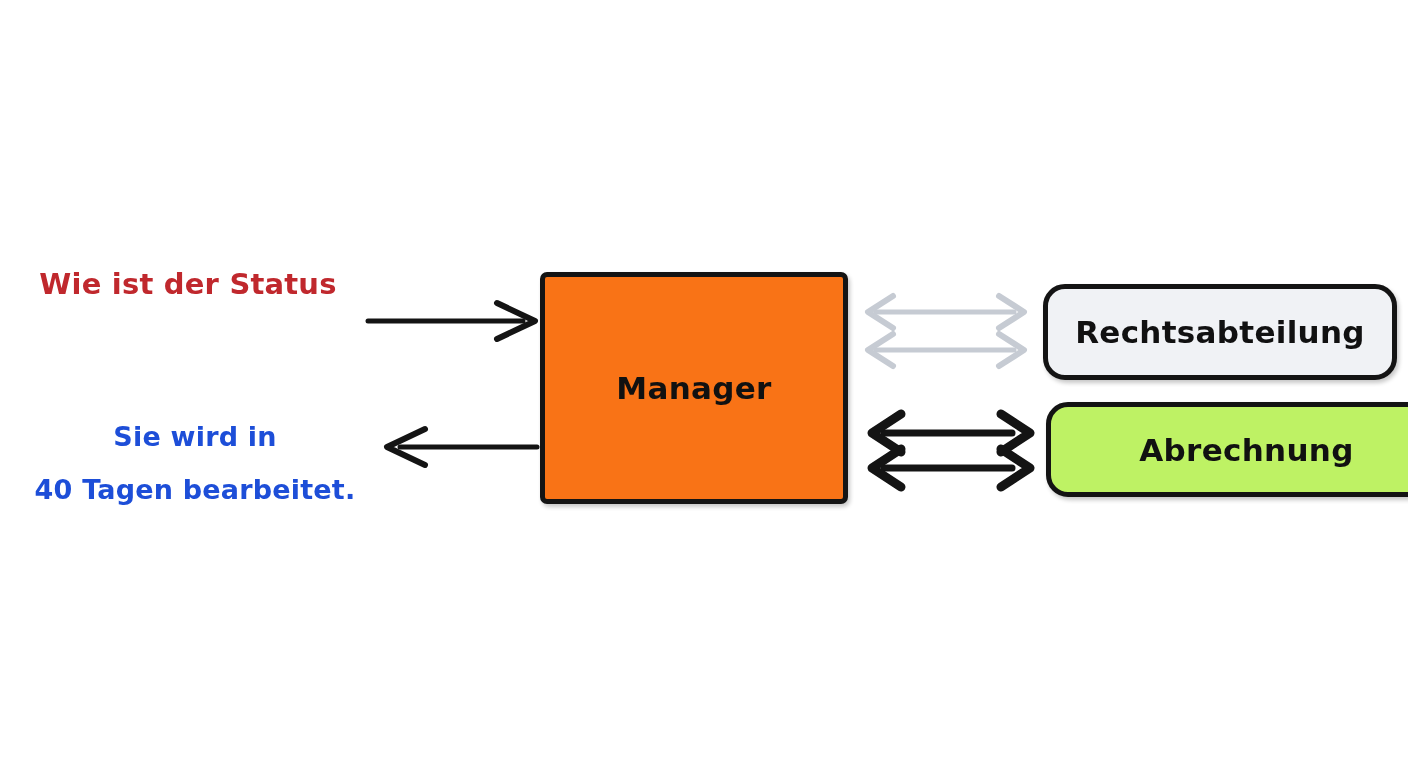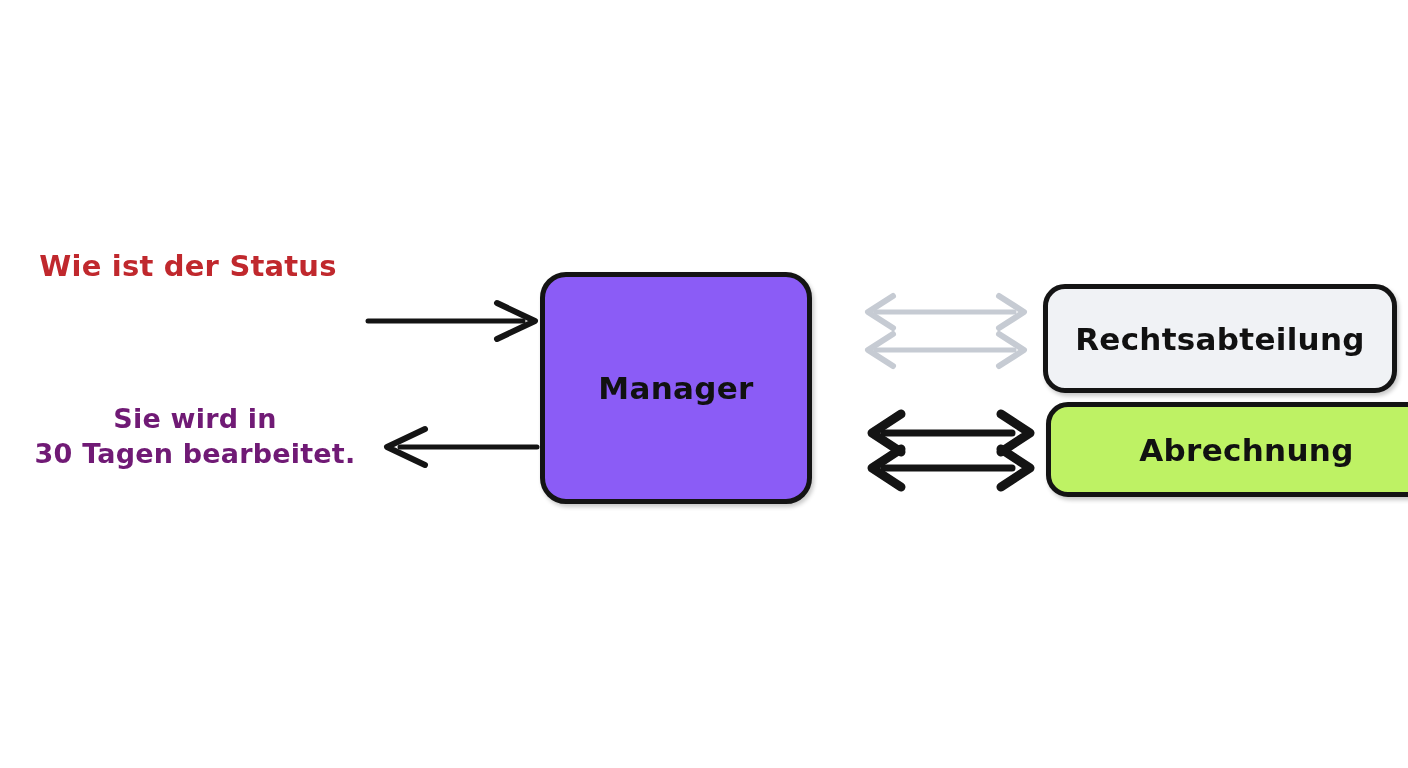--- a/index.html
+++ b/index.html
@@ -29,35 +29,35 @@
   
   .speech {
     position: absolute;
     text-align: center;
     line-height: 1.28;
     font-family: "DejaVu Sans", sans-serif;
     font-weight: 600;
     letter-spacing: 0.2px;
     white-space: nowrap;
   }
-  .speech .line { display: block; }
+  .speech .line { display: block; margin-top: 18px; }
 
   #question-text {
     left: 8px;
     top: 248px;
     width: 360px;
     font-size: 29px;
     color: #c0282d;
   }
   #answer-text {
     left: 0px;
     top: 402px;
     width: 390px;
     font-size: 27px;
-    color: #701a75;
+    color: #1d4ed8;
   }
 
   
   .node {
     position: absolute;
     box-sizing: border-box;
     border: 5px solid #141414;
     border-radius: 22px;
     display: flex;
     align-items: center;
@@ -65,32 +65,32 @@
     font-family: "DejaVu Sans", sans-serif;
     font-weight: 600;
     color: #111111;
     letter-spacing: 0.3px;
     box-shadow: 2px 3px 4px rgba(0,0,0,0.22);
   }
 
   #node-manager {
     left: 540px;
     top: 272px;
-    width: 272px;
+    width: 308px;
     height: 232px;
-    background: #8b5cf6;
+    background: #f97316;
     font-size: 31px;
-    border-radius: 26px;
+    border-radius: 7px;
   }
 
   #node-legal {
     left: 1043px;
     top: 284px;
     width: 354px;
-    height: 109px;
+    height: 96px;
     background: #f0f2f5;
     font-size: 31px;
   }
 
   #node-billing {
     left: 1046px;
     top: 402px;
     width: 401px;
     height: 95px;
     background: #bef264;
@@ -138,21 +138,21 @@
       <polyline points="1001,449 1030,468 1001,487" fill="none" stroke="#141414" stroke-width="9" stroke-linecap="round" stroke-linejoin="round"></polyline>
     </g>
   </svg>
 
   <div class="speech" id="question-text">
     <span class="line">Wie ist der Status</span>
   </div>
 
   <div class="speech" id="answer-text">
     <span class="line">Sie wird in</span>
-    <span class="line">30 Tagen bearbeitet.</span>
+    <span class="line">40 Tagen bearbeitet.</span>
   </div>
 
   <div class="node" id="node-manager">
     <span>Manager</span>
   </div>
 
   <div class="node" id="node-legal">
     <span>Rechtsabteilung</span>
   </div>
 

